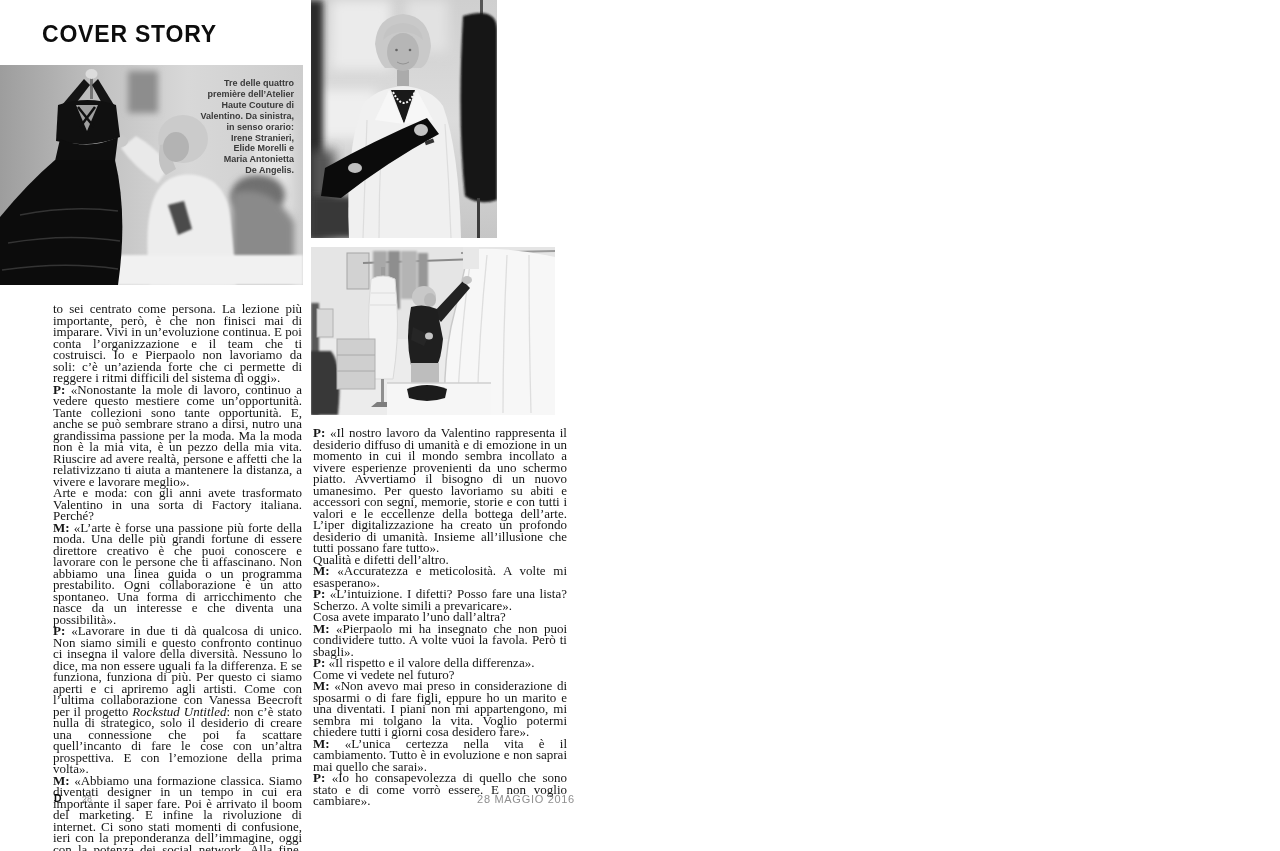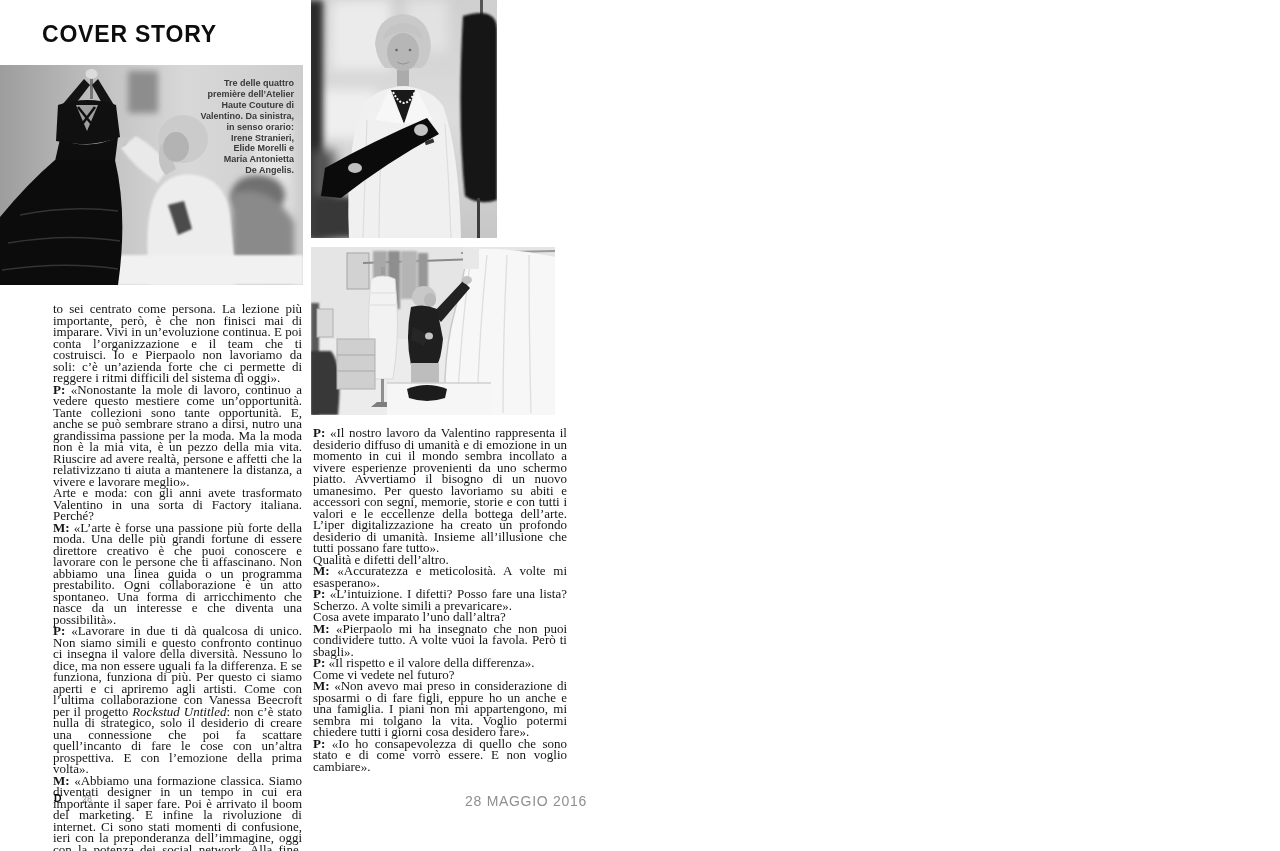--- a/index.html
+++ b/index.html
@@ -21,21 +21,21 @@
   #col-2{left:313px;top:427px;width:254px;}
   .col p{margin:0;}
   .col p.question{font-weight:normal;}
   .seg-bold{font-weight:bold;}
   .seg-italic{font-style:italic;}
   .folio{position:absolute;font-family:"Liberation Sans",sans-serif;font-size:9px;color:#8f8f8f;}
   #folio-left{left:54px;top:792px;}
   #folio-left .mag{color:#0c0c0c;font-weight:bold;font-size:10.5px;letter-spacing:0.3px;}
   #folio-left .num{margin-left:20px;color:#8f8f8f;}
   #folio-right{left:526px;top:793px;transform:translateX(-50%);letter-spacing:0.7px;
-        font-size:14px;color:#8f8f8f;white-space:nowrap;}
+        font-size:11px;color:#8f8f8f;white-space:nowrap;}
 </style>
 </head>
 <body>
 
 <div class="page">
 
   <div class="cover-story">COVER STORY</div>
 
   <div class="photo" id="photo-left">
     <svg viewBox="0 0 303 220" preserveAspectRatio="none">
@@ -203,21 +203,22 @@
     </div>
   <div class="col" id="col-2">
       <p class="blk"><span class="seg-bold">P: </span><span class="seg-plain">«Il nostro lavoro da Valentino rappresenta il desiderio diffuso di umanità e di emozione in un momento in cui il mondo sembra incollato a vivere esperienze provenienti da uno schermo piatto. Avvertiamo il bisogno di un nuovo umanesimo. Per questo lavoriamo su abiti e accessori con segni, memorie, storie e con tutti i valori e le eccellenze della bottega dell’arte. L’iper digitalizzazione ha creato un profondo desiderio di umanità. Insieme all’illusione che tutti possano fare tutto».</span></p>
       <p class="blk question"><span class="seg-plain">Qualità e difetti dell’altro.</span></p>
       <p class="blk"><span class="seg-bold">M: </span><span class="seg-plain">«Accuratezza e meticolosità. A volte mi esasperano».</span></p>
       <p class="blk"><span class="seg-bold">P: </span><span class="seg-plain">«L’intuizione. I difetti? Posso fare una lista? Scherzo. A volte simili a prevaricare».</span></p>
       <p class="blk question"><span class="seg-plain">Cosa avete imparato l’uno dall’altra?</span></p>
       <p class="blk"><span class="seg-bold">M: </span><span class="seg-plain">«Pierpaolo mi ha insegnato che non puoi condividere tutto. A volte vuoi la favola. Però ti sbagli».</span></p>
       <p class="blk"><span class="seg-bold">P: </span><span class="seg-plain">«Il rispetto e il valore della differenza».</span></p>
       <p class="blk question"><span class="seg-plain">Come vi vedete nel futuro?</span></p>
-      <p class="blk"><span class="seg-bold">M: </span><span class="seg-plain">«Non avevo mai preso in considerazione di sposarmi o di fare figli, eppure ho un anche e una famiglia. I piani non mi appartengono, mi sembra mi tolgano la vita. Voglio potermi chiedere tutti i giorni cosa desidero fare».</span></p>
+      <p class="blk"><span class="seg-bold">M: </span><span class="seg-plain">«Non avevo mai preso in considerazione di sposarmi o di fare figli, eppure ho un marito e una diventati. I piani non mi appartengono, mi sembra mi tolgano la vita. Voglio potermi chiedere tutti i giorni cosa desidero fare».</span></p>
+      <p class="blk"><span class="seg-bold">M: </span><span class="seg-plain">«L’unica certezza nella vita è il cambiamento. Tutto è in evoluzione e non saprai mai quello che sarai».</span></p>
       <p class="blk"><span class="seg-bold">P: </span><span class="seg-plain">«Io ho consapevolezza di quello che sono stato e di come vorrò essere. E non voglio cambiare».</span></p>
     </div>
 
   <div class="folio" id="folio-left">
     <span class="mag">D</span><span class="num">28</span>
   </div>
   <div class="folio" id="folio-right">28 MAGGIO 2016</div>
 
 </div>
 

